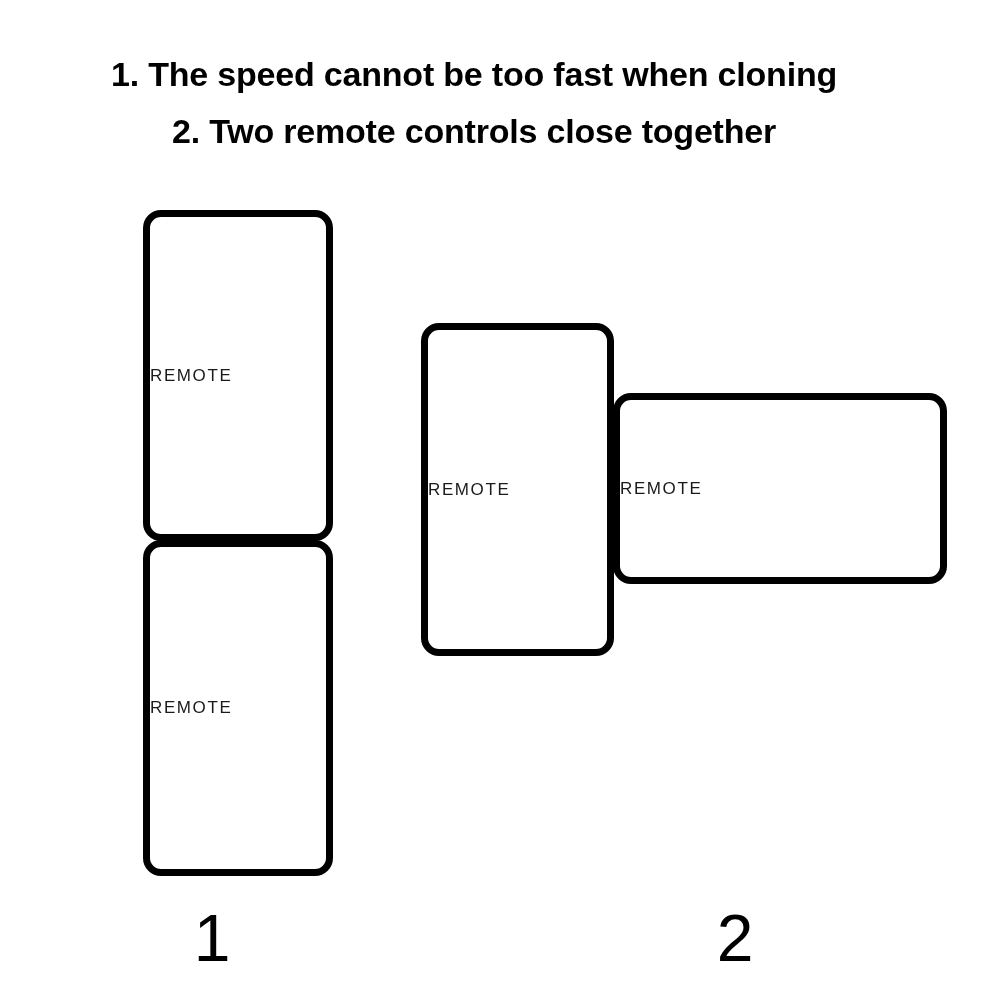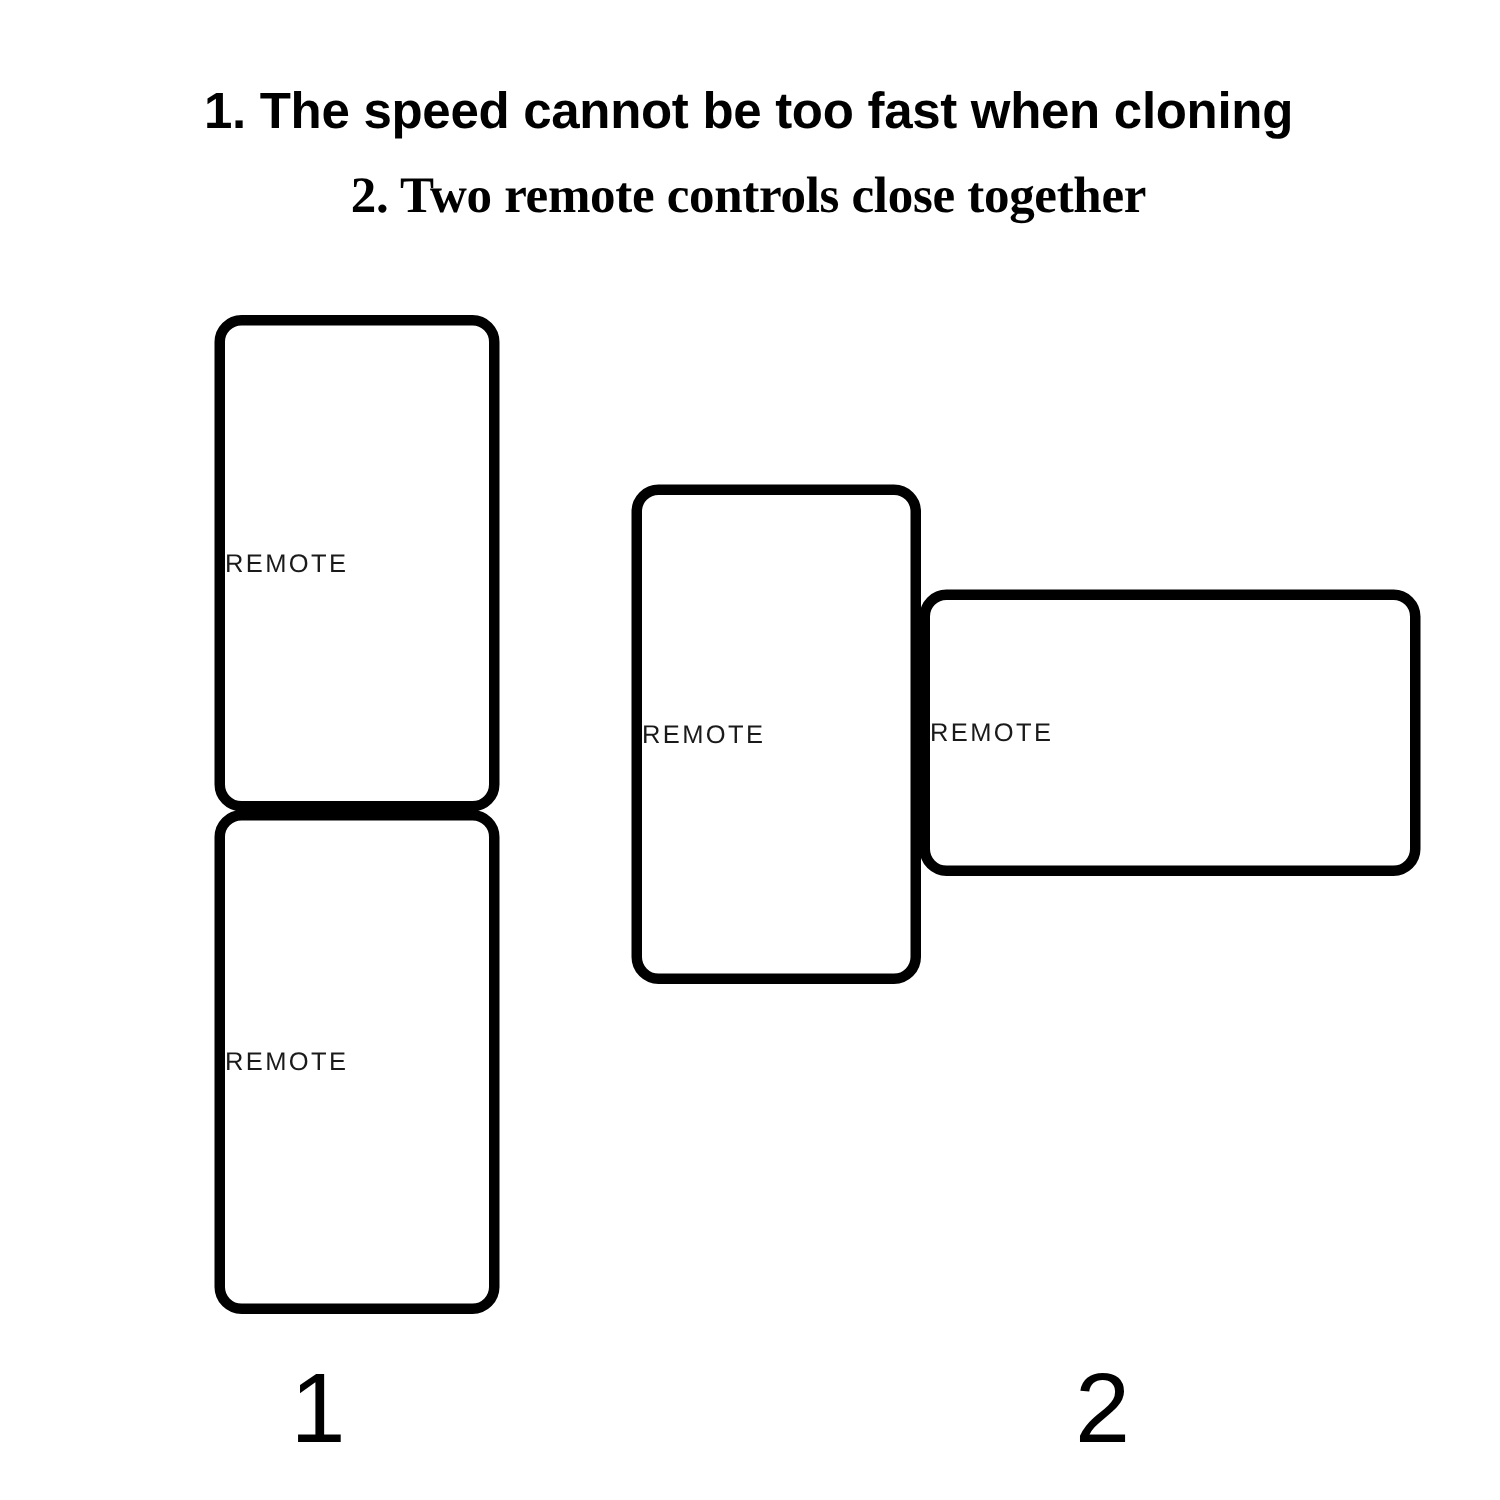--- a/index.html
+++ b/index.html
@@ -32,24 +32,23 @@
     position: absolute;
     width: 948px;
     text-align: center;
     font-family: "Liberation Sans", sans-serif;
     font-weight: bold;
     font-size: 34px;
     line-height: 38px;
     letter-spacing: -0.2px;
     color: #000000;
     white-space: nowrap;
-    margin-left: 25px;
   }
   .instr-line-1 { top: 55px; }
-  .instr-line-2 { top: 112px; font-family: Liberation Serif, serif; }
+  .instr-line-2 { top: 112px; }
 
   
   .remote {
     position: absolute;
     box-sizing: border-box;
     background: #ffffff;
     border: 7px solid #000000;
     border-radius: 18px;
     display: flex;
     align-items: center;

